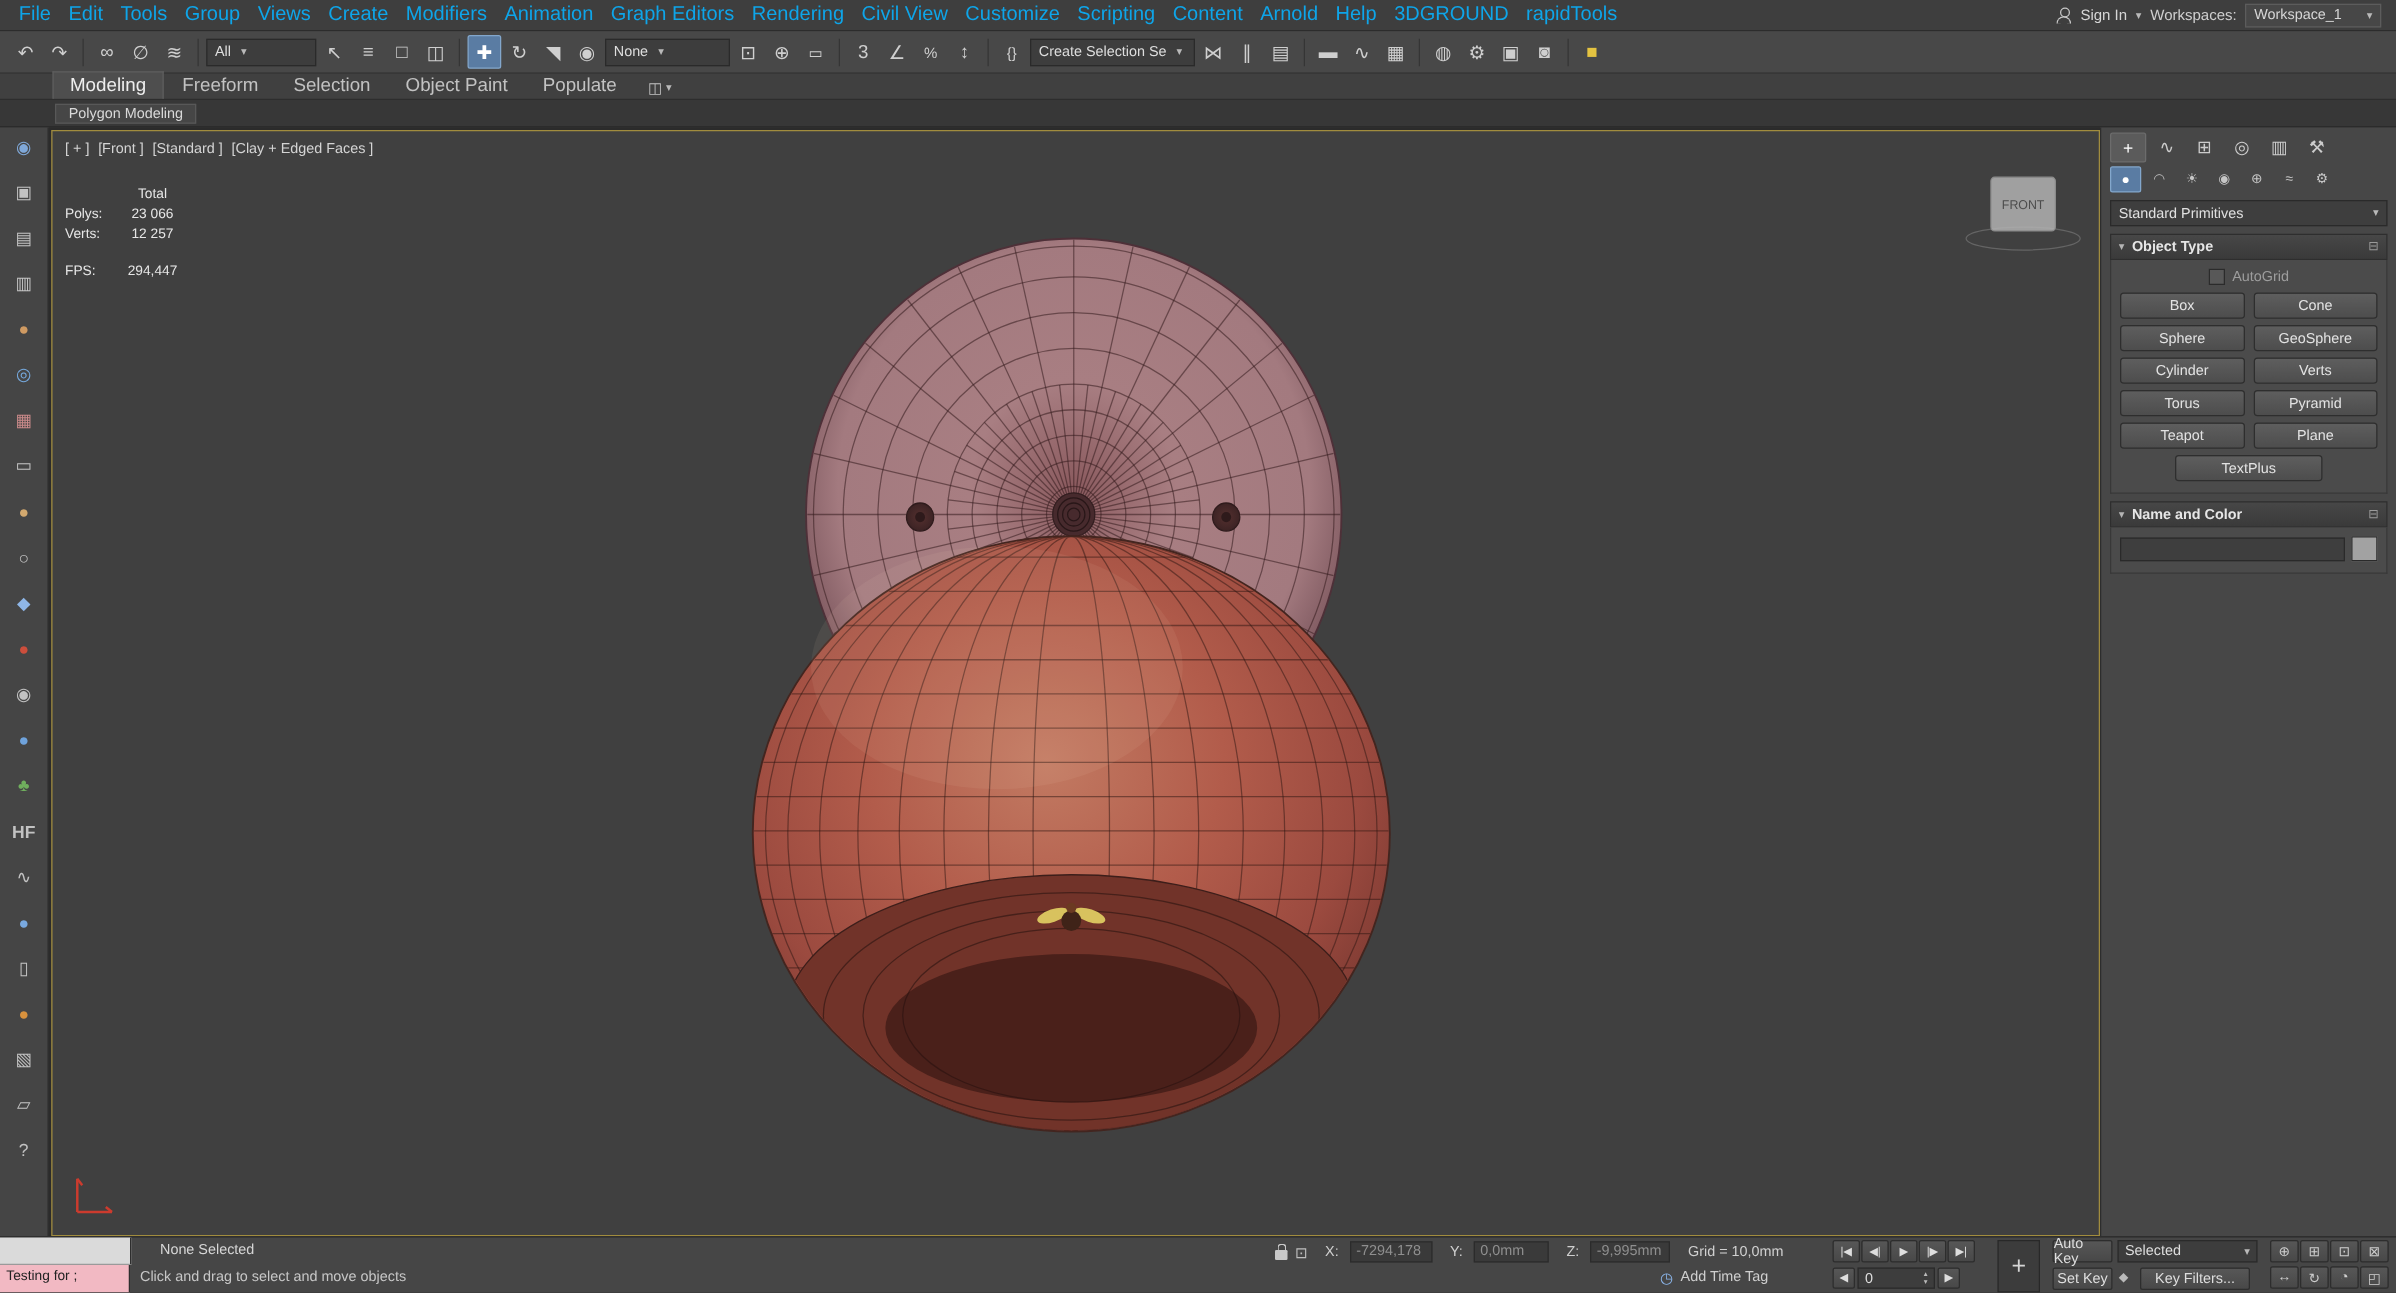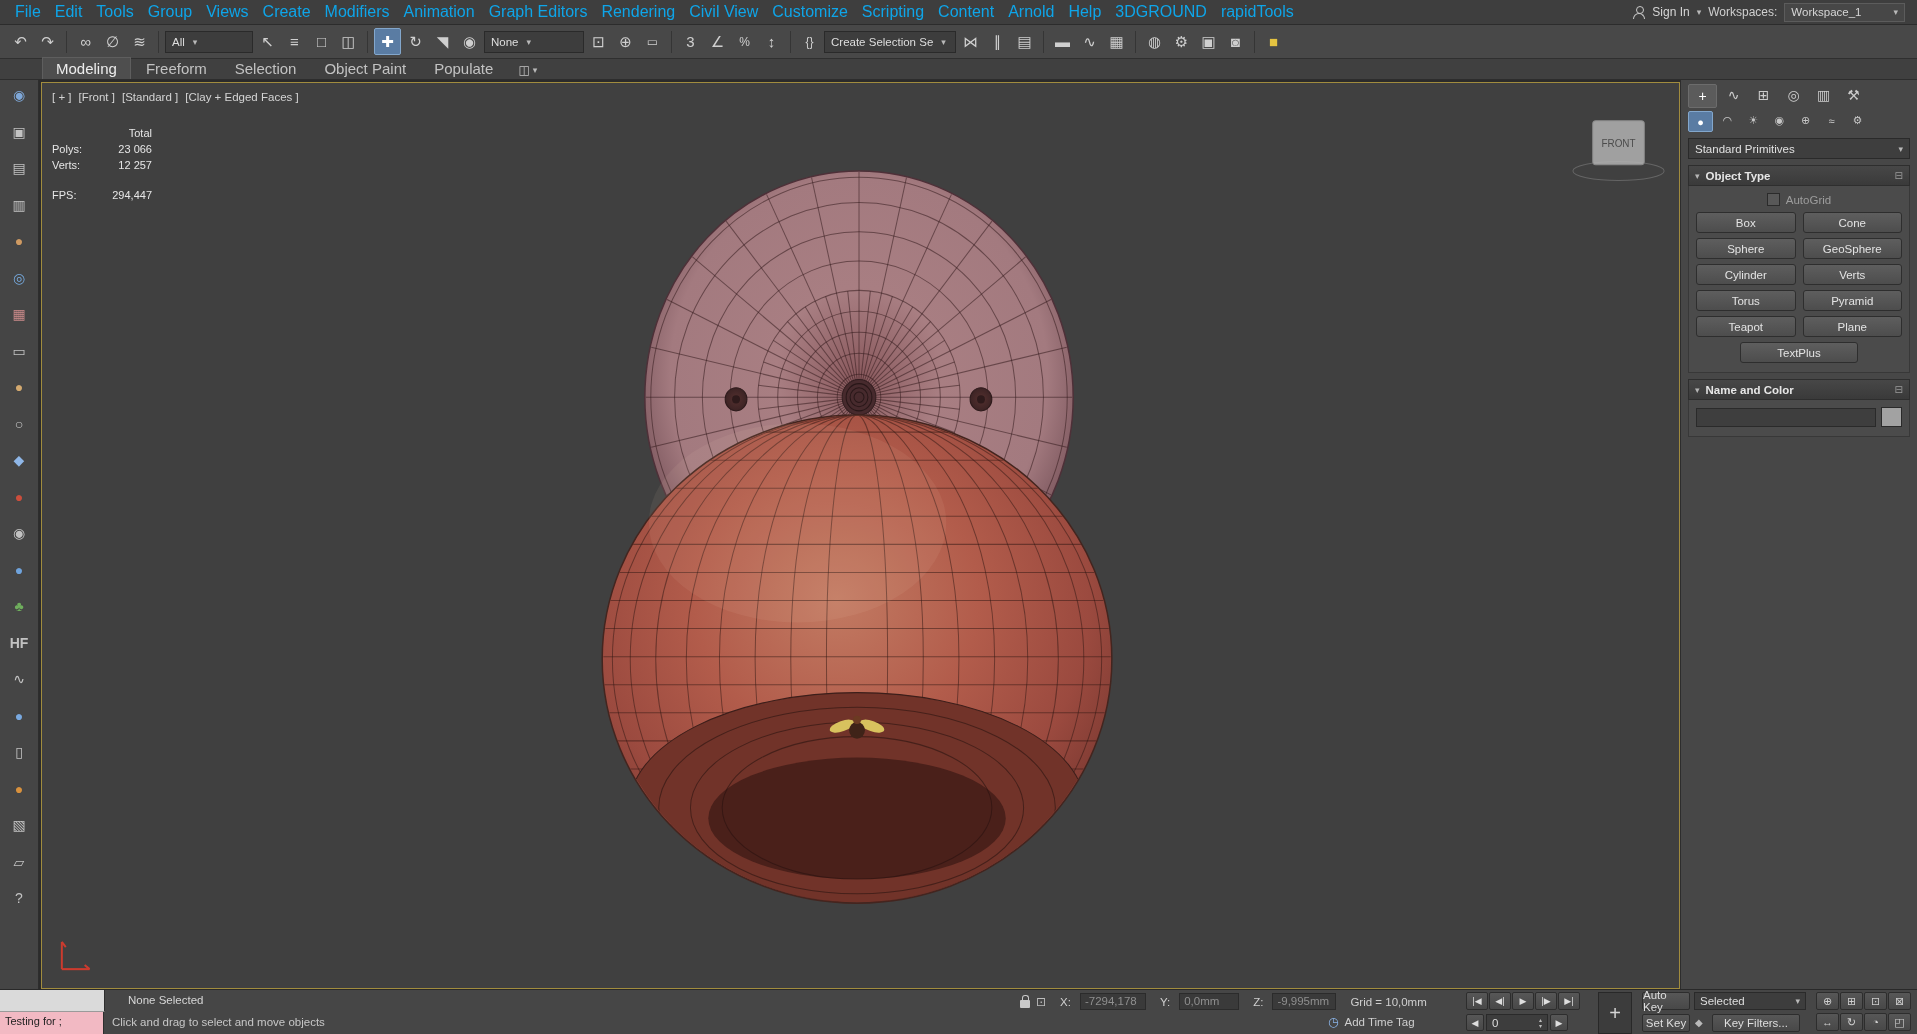--- a/index.html
+++ b/index.html
@@ -19,21 +19,21 @@
 
   
   .menubar{height:24px;background:#3e3e3e;border-bottom:1px solid #2c2c2c;display:flex;align-items:center;padding:0 8px;flex:none}
   .menu-item{padding:3px 7px;color:#0ea5e9;font-size:16px;white-space:nowrap}
   .menubar-right{margin-left:auto;display:flex;align-items:center;gap:7px;padding-right:4px}
   .person{width:13px;height:13px;position:relative}
   .person:before{content:"";position:absolute;left:3.5px;top:0;width:6px;height:6px;border-radius:50%;border:1.5px solid #c9c9c9}
   .person:after{content:"";position:absolute;left:0.5px;top:7px;width:10px;height:5px;border-radius:6px 6px 0 0;border:1.5px solid #c9c9c9;border-bottom:none}
   .caret{font-size:9px;color:#b9b9b9}
   .ws-label{color:#cfcfcf}
-  .ws-box{background:#474747;border:1px solid #5c5c5c;height:17px;display:flex;align-items:center;gap:32px;padding:0 6px;font-size:11.5px}
+  .ws-box{background:#474747;border:1px solid #5c5c5c;height:17px;display:flex;align-items:center;gap:20px;padding:0 6px;font-size:11.5px}
 
   
   .toolbar{height:33px;background:#484848;border-bottom:1px solid #2f2f2f;display:flex;align-items:center;gap:2px;padding:0 8px;flex:none}
   .tbtn{width:25px;height:25px;display:flex;align-items:center;justify-content:center;color:#cfcfcf;font-size:15px;border-radius:2px;flex:none}
   .tbtn.small{font-size:12px}
   .tbtn.active{background:#5a7ca3;border:1px solid #83a7cc;color:#fff}
   .tbtn.yellow{color:#e4c341}
   .tsep{width:1px;height:22px;background:#353535;margin:0 4px;flex:none}
   .tdrop{height:20px;background:#3d3d3d;border:1px solid #2a2a2a;display:flex;align-items:center;gap:8px;padding:0 6px;font-size:11.5px;color:#dedede;flex:none}
 
@@ -61,21 +61,21 @@
   .left-toolbar .licon:nth-child(16){font-size:14px;font-weight:bold}
   .left-toolbar .licon:nth-child(18){color:#79a9e0}
   .left-toolbar .licon:nth-child(20){color:#d8913d}
 
   .viewport-wrap{flex:1;background:#2b2b2b;padding:2px;min-width:0}
   .viewport{position:relative;width:100%;height:100%;background:#404040;border:1px solid #a18c3e;overflow:hidden}
   .scene{position:absolute;left:0;top:0;width:100%;height:100%}
   .vp-label{position:absolute;top:8px;left:10px;display:flex;gap:7px;font-size:11.5px;color:#d4d4d4;z-index:3}
   .vp-stats{position:absolute;top:42px;left:10px;font-size:11px;line-height:16px;color:#e6e6e6;z-index:3}
   .srow .slbl{display:inline-block;width:40px}
-  .srow .sval{display:inline-block;width:60px;text-align:right}
+  .srow .sval{display:inline-block;width:60px;text-align:center}
   .srow.gap{margin-top:14px}
 
   
   .command-panel{width:226px;background:#474747;border-left:1px solid #2d2d2d;padding:3px 5px;flex:none}
   .cp-tabs{display:flex;gap:3px;padding:1px 2px 3px}
   .cp-tab{width:27px;height:22px;display:flex;align-items:center;justify-content:center;color:#cccccc;font-size:14px;border-radius:2px}
   .cp-tab.active{background:#5b5b5b;border:1px solid #6c6c6c;color:#fff}
   .cp-subtabs{display:flex;gap:3px;padding:0 2px 4px}
   .cp-subtab{width:23px;height:19px;display:flex;align-items:center;justify-content:center;color:#c6c6c6;font-size:11px;border-radius:2px}
   .cp-subtab.active{background:#5a7ca3;border:1px solid #83a7cc;color:#fff}
@@ -208,20 +208,23 @@
   <div class="ribbon-tabs">
     <div class="rtab active">Modeling</div>
     <div class="rtab">Freeform</div>
     <div class="rtab">Selection</div>
     <div class="rtab">Object Paint</div>
     <div class="rtab">Populate</div>
     <div class="ribbon-config">
       <span>◫</span>
       <span class="caret">▾</span>
     </div>
+  </div>
+  <div class="ribbon-sub">
+    <div class="subtab">Polygon Modeling</div>
   </div>
 
   <div class="main">
 
     <div class="left-toolbar">
       <div class="licon">◉</div>
       <div class="licon">▣</div>
       <div class="licon">▤</div>
       <div class="licon">▥</div>
       <div class="licon">●</div>

